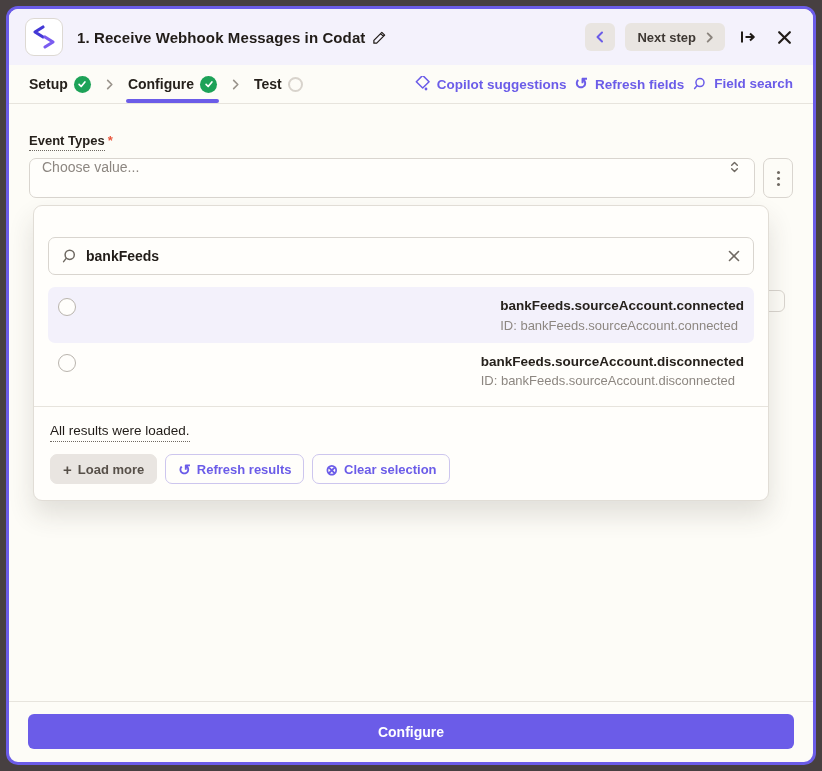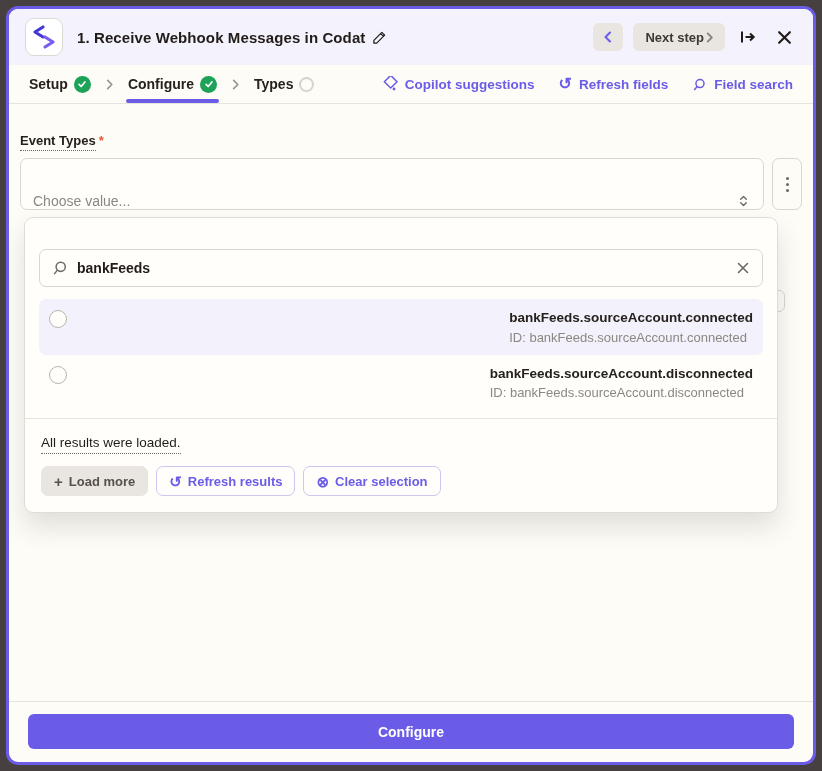--- a/index.html
+++ b/index.html
@@ -54,20 +54,21 @@
     border-radius: 6px;
     height: 28px;
     display: inline-flex;
     align-items: center;
     justify-content: center;
     cursor: pointer;
   }
   .nav-back { width: 30px; }
   .nav-next {
     padding: 0 10px 0 12px;
+    gap: 8px;
     font-family: "Liberation Sans", sans-serif;
     font-size: 13px;
     font-weight: 700;
     color: #3e3833;
   }
   .icon-btn { background: none; border: none; width: 26px; height: 26px; display: inline-flex; align-items: center; justify-content: center; cursor: pointer; }
   
   .tabbar {
     height: 39px;
     border-bottom: 1px solid #e7e4dd;
@@ -101,53 +102,53 @@
     align-items: center;
     justify-content: center;
   }
   .empty-circle {
     width: 15px; height: 15px;
     border: 2px solid #d8d3cc;
     border-radius: 50%;
     background: transparent;
   }
   .tab-sep { margin: 0 13px; display: inline-flex; }
-  .tabbar-right { margin-left: auto; display: flex; align-items: flex-end; gap: 24px; }
+  .tabbar-right { margin-left: auto; display: flex; align-items: flex-start; gap: 8px; }
   .action-link {
     display: inline-flex;
     align-items: center;
     gap: 7px;
     font-size: 13.5px;
     font-weight: 600;
     color: #6b5ce8;
     cursor: pointer;
     background: none; border: none;
     font-family: "Liberation Sans", sans-serif;
   }
   .refresh-glyph { font-size: 16px; font-weight: 700; line-height: 1; }
   
-  .main { flex: 1; position: relative; padding: 0 11px; }
+  .main { flex: 1; position: relative; padding: 0 20px; }
   .field-label-row { margin-top: 27px; }
   .field-label {
     font-size: 13px;
     font-weight: 700;
     color: #26211c;
     border-bottom: 1px dotted #6f6962;
     padding-bottom: 2px;
   }
   .req { color: #e8553c; font-size: 13px; font-weight: 700; margin-left: 3px; }
   .field-row { display: flex; gap: 8px; margin-top: 9px; align-items: stretch; }
   .select-box {
     flex: 1;
-    height: 52px;
+    height: 40px;
     background: #fffefb;
     border: 1px solid #d9d5cf;
     border-radius: 7px;
     display: flex;
-    align-items: flex-end;
+    align-items: flex-start;
     padding: 0 12px;
     cursor: pointer;
   }
   .select-placeholder { font-size: 14px; color: #8d8781; flex: 1; }
   .kebab-btn {
     width: 30px;
     background: #fdfcf7;
     border: 1px solid #d9d5cf;
     border-radius: 7px;
     display: flex;
@@ -338,21 +339,21 @@
             <polyline points="2.5,6.5 5,9 9.5,3.5" fill="none" stroke="#ffffff" stroke-width="2" stroke-linecap="round" stroke-linejoin="round"></polyline>
           </svg>
       </span>
     </div>
     <span class="tab-sep">
       <svg width="11" height="11" viewBox="0 0 12 12">
           <polyline points="4,1.5 8.5,6 4,10.5" fill="none" stroke="#9a948c" stroke-width="1.8" stroke-linecap="round" stroke-linejoin="round"></polyline>
         </svg>
     </span>
     <div class="tab">
-      <span class="tab-label">Types</span>
+      <span class="tab-label">Test</span>
       <span class="empty-circle"></span>
     </div>
 
     <div class="tabbar-right">
       <button class="action-link">
         <svg width="16" height="16" viewBox="0 0 16 16">
           <rect x="4.2" y="1.2" width="9" height="9" transform="rotate(45 8.7 5.7)" fill="none" stroke="#6b5ce8" stroke-width="1.5" stroke-linejoin="round"></rect>
           <circle cx="12" cy="13" r="1.4" fill="#6b5ce8"></circle>
         </svg>
         <span>Copilot suggestions</span>

